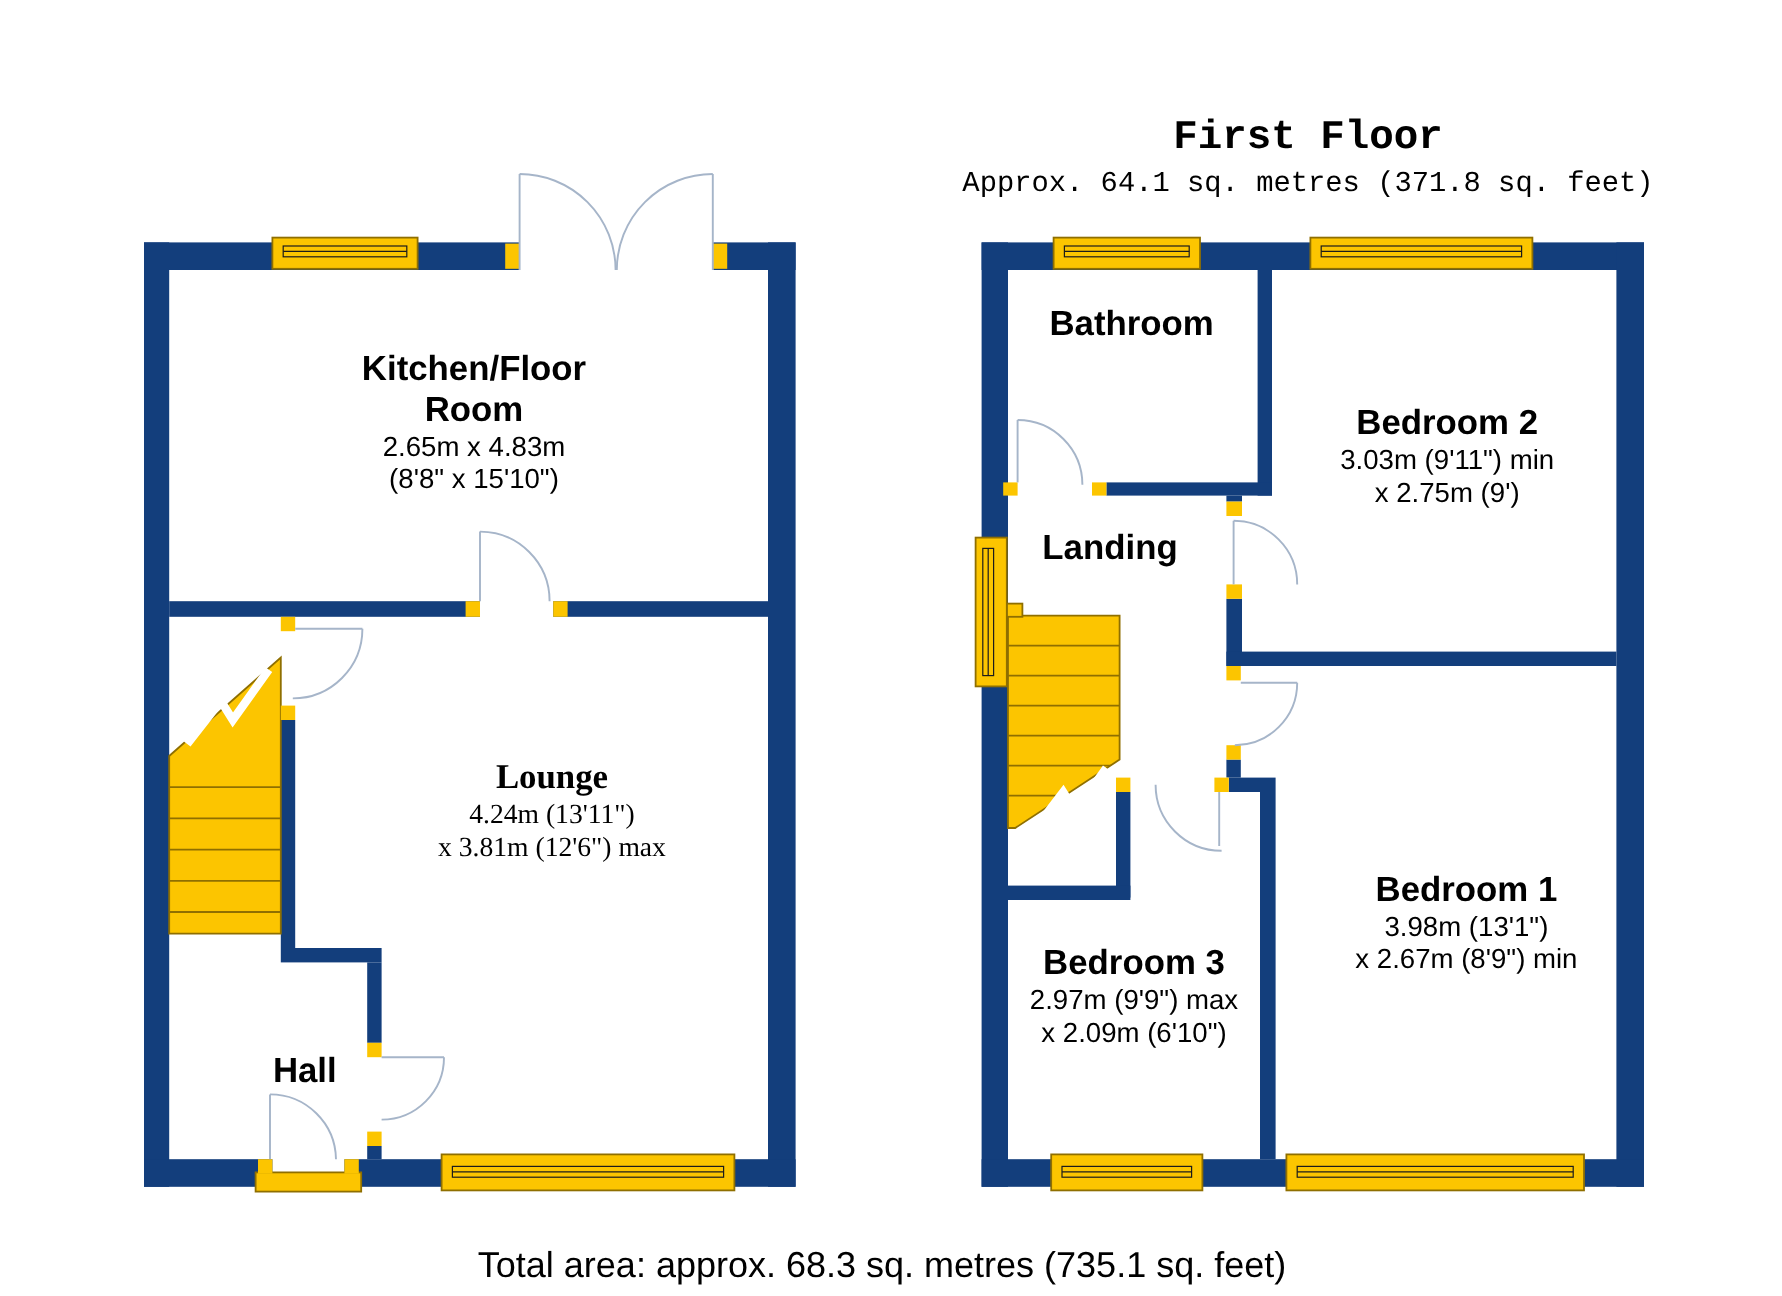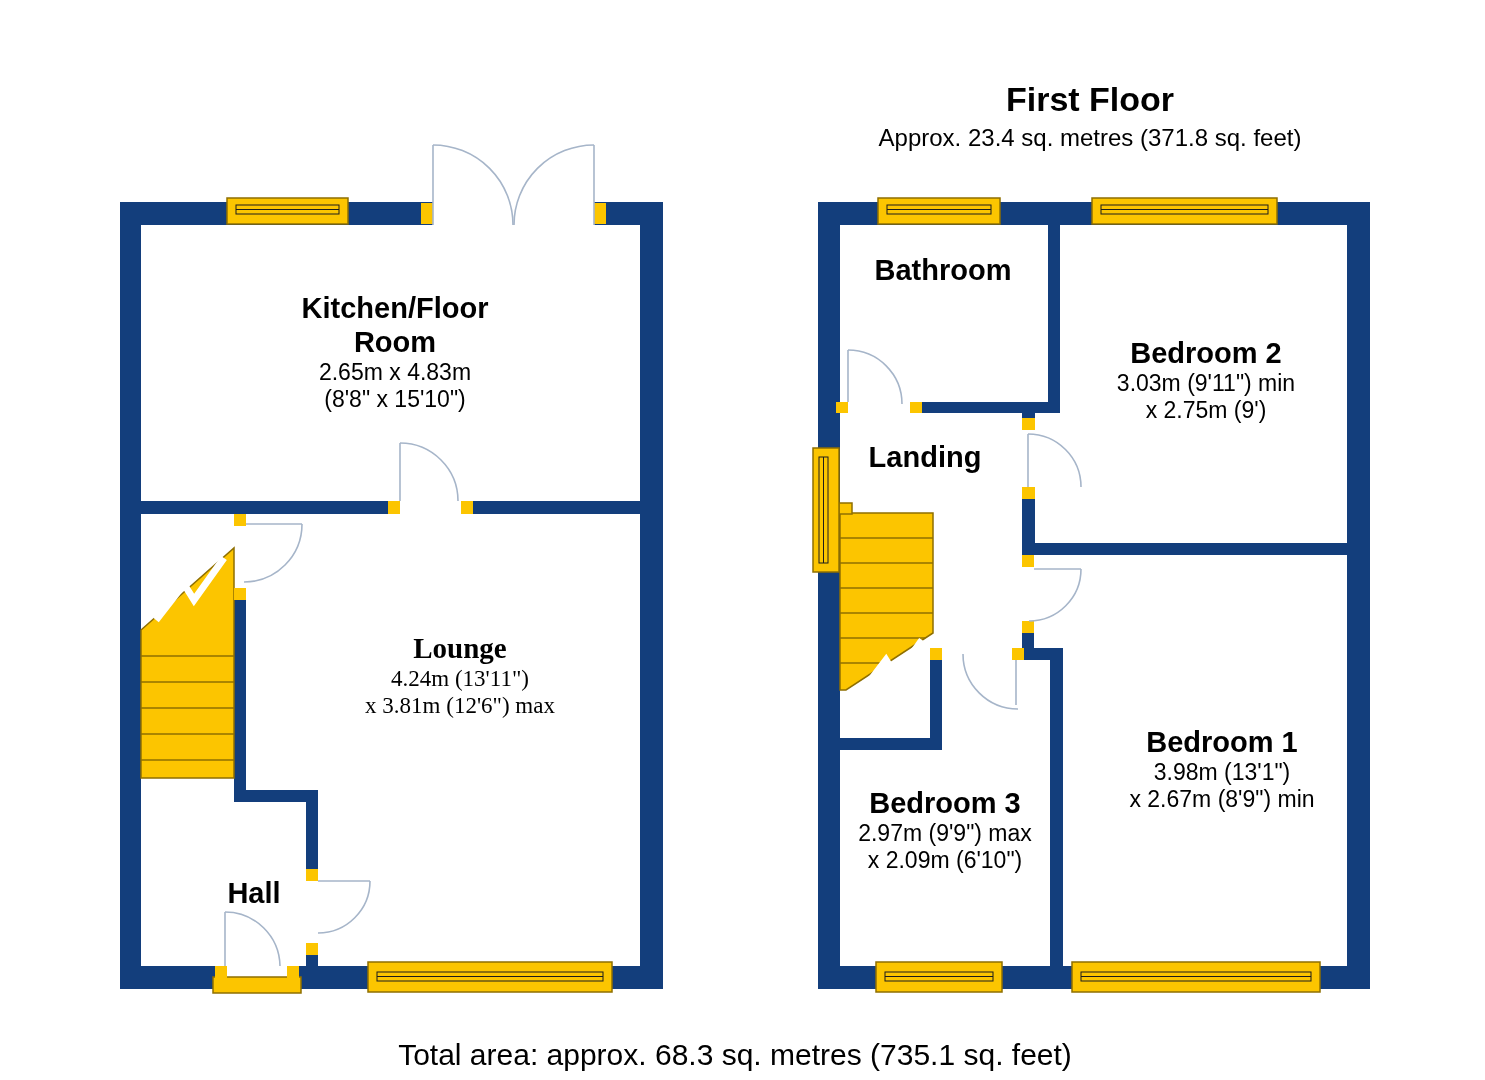--- a/index.html
+++ b/index.html
@@ -210,23 +210,23 @@
         </g>
         <g>
           <path class="door" d="M1016,660 L1016,705"></path>
           <path class="door" d="M963,654 A55,55 0 0 0 1018,709"></path>
         </g>
       </g>
     </g>
   </svg>
 
 
-  <div class="label" style="left:1090px;top:80px;">
+  <div class="label" style="left:1090px;top:96px;font-family:Liberation Mono, monospace;">
     <div class="floor-title">First Floor</div>
-    <div class="floor-subtitle">Approx. 23.4 sq. metres (371.8 sq. feet)</div>
+    <div class="floor-subtitle">Approx. 64.1 sq. metres (371.8 sq. feet)</div>
   </div>
 
   <div class="label" style="left:395px;top:291px;">
     <div class="room-name">Kitchen/Floor</div>
     <div class="room-name">Room</div>
     <div class="room-dim">2.65m x 4.83m</div>
     <div class="room-dim">(8'8" x 15'10")</div>
   </div>
 
   <div class="label" style="left:460px;top:631px;font-family:Liberation Serif, serif;">

